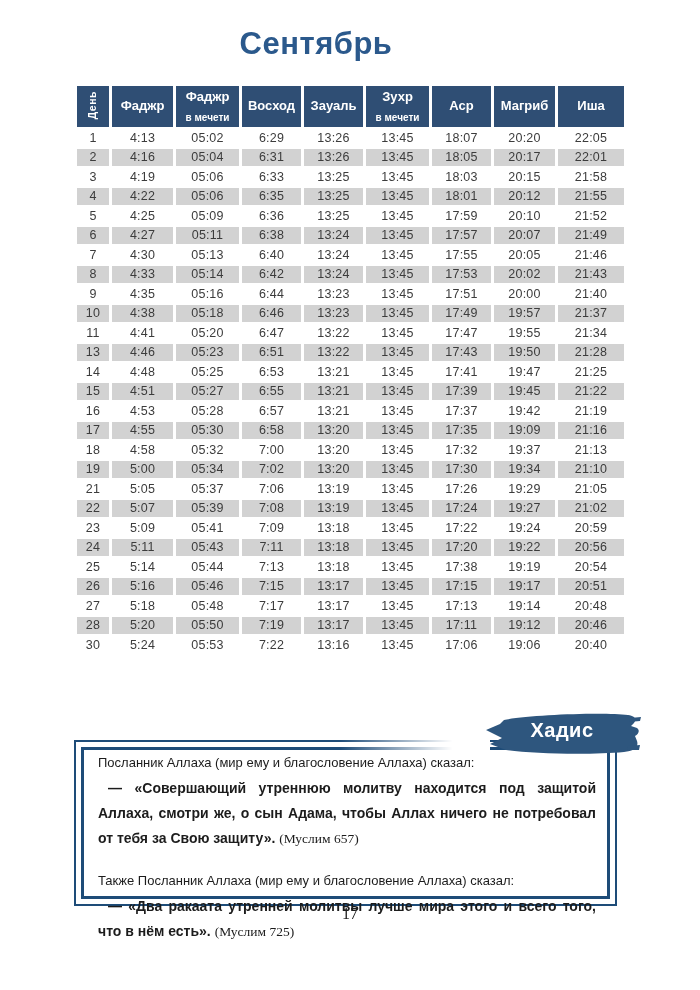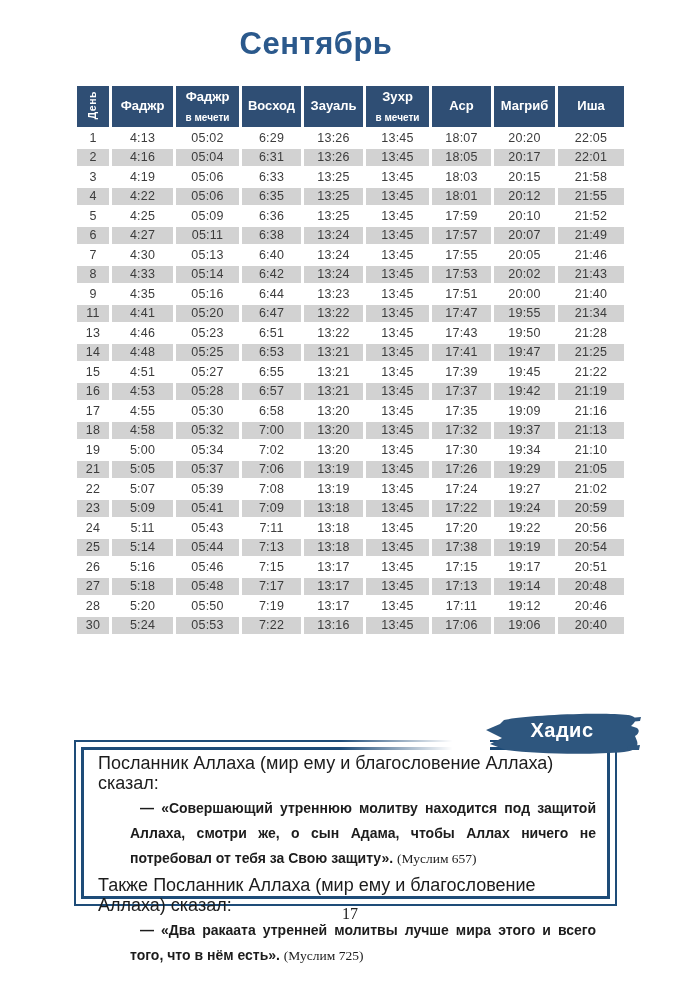--- a/index.html
+++ b/index.html
@@ -92,31 +92,30 @@
   .badge .badge-label{
     position:absolute;left:0;top:9px;width:160px;
     text-align:center;
     color:#ffffff;font-weight:bold;font-size:20px;letter-spacing:0.5px;
   }
   .hadith-text{
     position:absolute;left:98px;top:753px;width:498px;
     color:var(--body-text);
   }
   .hadith-text p.intro{
-    font-size:18px;
+    font-size:13px;
     line-height:20px;
     margin-bottom:3px;
   }
-  .hadith-text p.intro.second{margin-top:4px;}
+  .hadith-text p.intro.second{margin-top:20px;}
   .hadith-text p.quote{
     text-align:justify;
     text-indent:10px;
     font-size:14px;
     line-height:25px;
-    margin-left:32px;
   }
   .hadith-text .q{font-weight:bold;}
   .hadith-text .src{
     font-weight:normal;
     font-family:"Liberation Serif", serif;
     font-size:13.5px;
   }
   .page-number{
     position:absolute;left:0;top:905px;width:700px;
     text-align:center;
@@ -252,20 +251,31 @@
             <td>4:35</td>
             <td>05:16</td>
             <td>6:44</td>
             <td>13:23</td>
             <td>13:45</td>
             <td>17:51</td>
             <td>20:00</td>
             <td>21:40</td>
           </tr>
           <tr>
+            <td>10</td>
+            <td>4:38</td>
+            <td>05:18</td>
+            <td>6:46</td>
+            <td>13:23</td>
+            <td>13:45</td>
+            <td>17:49</td>
+            <td>19:57</td>
+            <td>21:37</td>
+          </tr>
+          <tr>
             <td>11</td>
             <td>4:41</td>
             <td>05:20</td>
             <td>6:47</td>
             <td>13:22</td>
             <td>13:45</td>
             <td>17:47</td>
             <td>19:55</td>
             <td>21:34</td>
           </tr>

